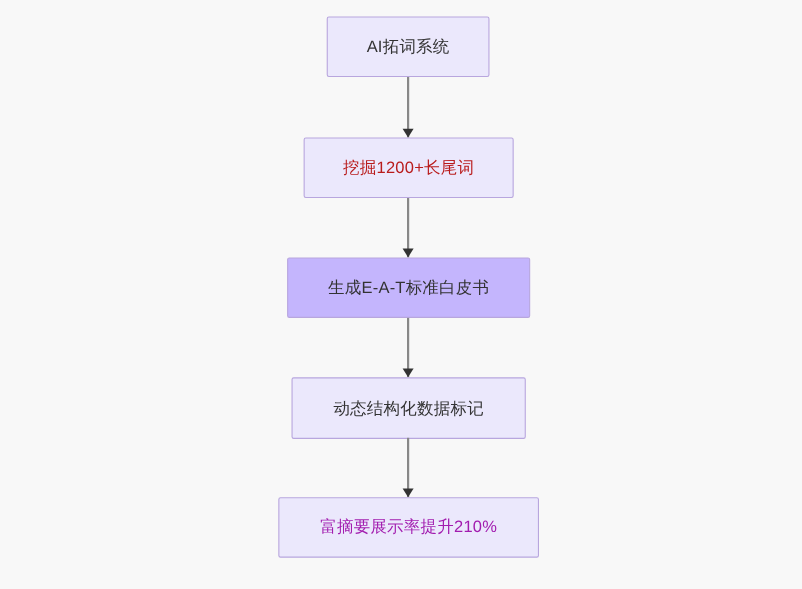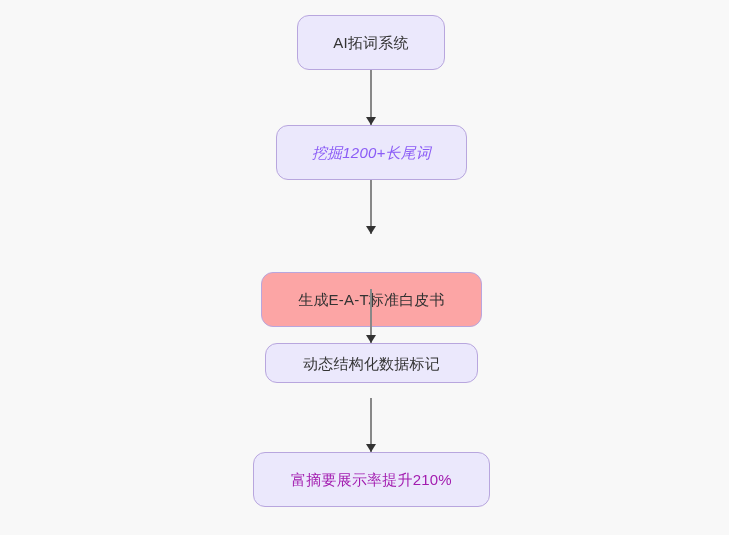--- a/index.html
+++ b/index.html
@@ -19,21 +19,21 @@
     width: 729px;
     height: 535px;
   }
 
   
   .node {
     position: absolute;
     box-sizing: border-box;
     background: #ebe8fc;
     border: 1px solid #b8a6de;
-    border-radius: 12px;
+    border-radius: 2px;
     color: #333333;
     font-size: 15px;
     line-height: 1;
     display: flex;
     align-items: center;
     justify-content: center;
     white-space: nowrap;
     letter-spacing: 0.2px;
   }
 
@@ -71,39 +71,39 @@
 
   <div class="node" id="n1" style="left: 297px; top: 15px; width: 148px; height: 55px; background: rgb(235, 232, 252); border-color: rgb(184, 166, 222); color: rgb(51, 51, 51);">
     <span class="node-label">AI拓词系统</span>
   </div>
 
   <div class="connector" id="e1" style="left: 364px; top: 70px; height: 55px;">
     <div class="conn-line" style="height: 55px; background: rgb(136, 136, 136);"></div>
     <div class="conn-arrow" style="border-top-color: rgb(51, 51, 51);"></div>
   </div>
 
-  <div class="node" id="n2" style="left: 276px; top: 125px; width: 191px; height: 55px; background: rgb(235, 232, 252); border-color: rgb(184, 166, 222); color: #8b5cf6; font-style: italic;">
+  <div class="node" id="n2" style="left: 276px; top: 125px; width: 191px; height: 55px; background: rgb(235, 232, 252); border-color: rgb(184, 166, 222); color: #b91c1c;">
     <span class="node-label">挖掘1200+长尾词</span>
   </div>
 
   <div class="connector" id="e2" style="left: 364px; top: 180px; height: 54px;">
     <div class="conn-line" style="height: 54px; background: rgb(136, 136, 136);"></div>
     <div class="conn-arrow" style="border-top-color: rgb(51, 51, 51);"></div>
   </div>
 
-  <div class="node" id="n3" style="left: 261px; top: 234px; width: 221px; height: 55px; background: #fca5a5; border-color: rgb(184, 166, 222); color: rgb(51, 51, 51); margin-top: 38px;">
+  <div class="node" id="n3" style="left: 261px; top: 234px; width: 221px; height: 55px; background: #c4b5fd; border-color: rgb(184, 166, 222); color: rgb(51, 51, 51);">
     <span class="node-label">生成E-A-T标准白皮书</span>
   </div>
 
   <div class="connector" id="e3" style="left: 364px; top: 289px; height: 54px;">
     <div class="conn-line" style="height: 54px; background: rgb(136, 136, 136);"></div>
     <div class="conn-arrow" style="border-top-color: rgb(51, 51, 51);"></div>
   </div>
 
-  <div class="node" id="n4" style="left: 265px; top: 343px; width: 213px; height: 40px; background: rgb(235, 232, 252); border-color: rgb(184, 166, 222); color: rgb(51, 51, 51);">
+  <div class="node" id="n4" style="left: 265px; top: 343px; width: 213px; height: 56px; background: rgb(235, 232, 252); border-color: rgb(184, 166, 222); color: rgb(51, 51, 51);">
     <span class="node-label">动态结构化数据标记</span>
   </div>
 
   <div class="connector" id="e4" style="left: 364px; top: 398px; height: 54px;">
     <div class="conn-line" style="height: 54px; background: rgb(136, 136, 136);"></div>
     <div class="conn-arrow" style="border-top-color: rgb(51, 51, 51);"></div>
   </div>
 
   <div class="node" id="n5" style="left: 253px; top: 452px; width: 237px; height: 55px; background: rgb(235, 232, 252); border-color: rgb(184, 166, 222); color: #a21caf;">
     <span class="node-label">富摘要展示率提升210%</span>

